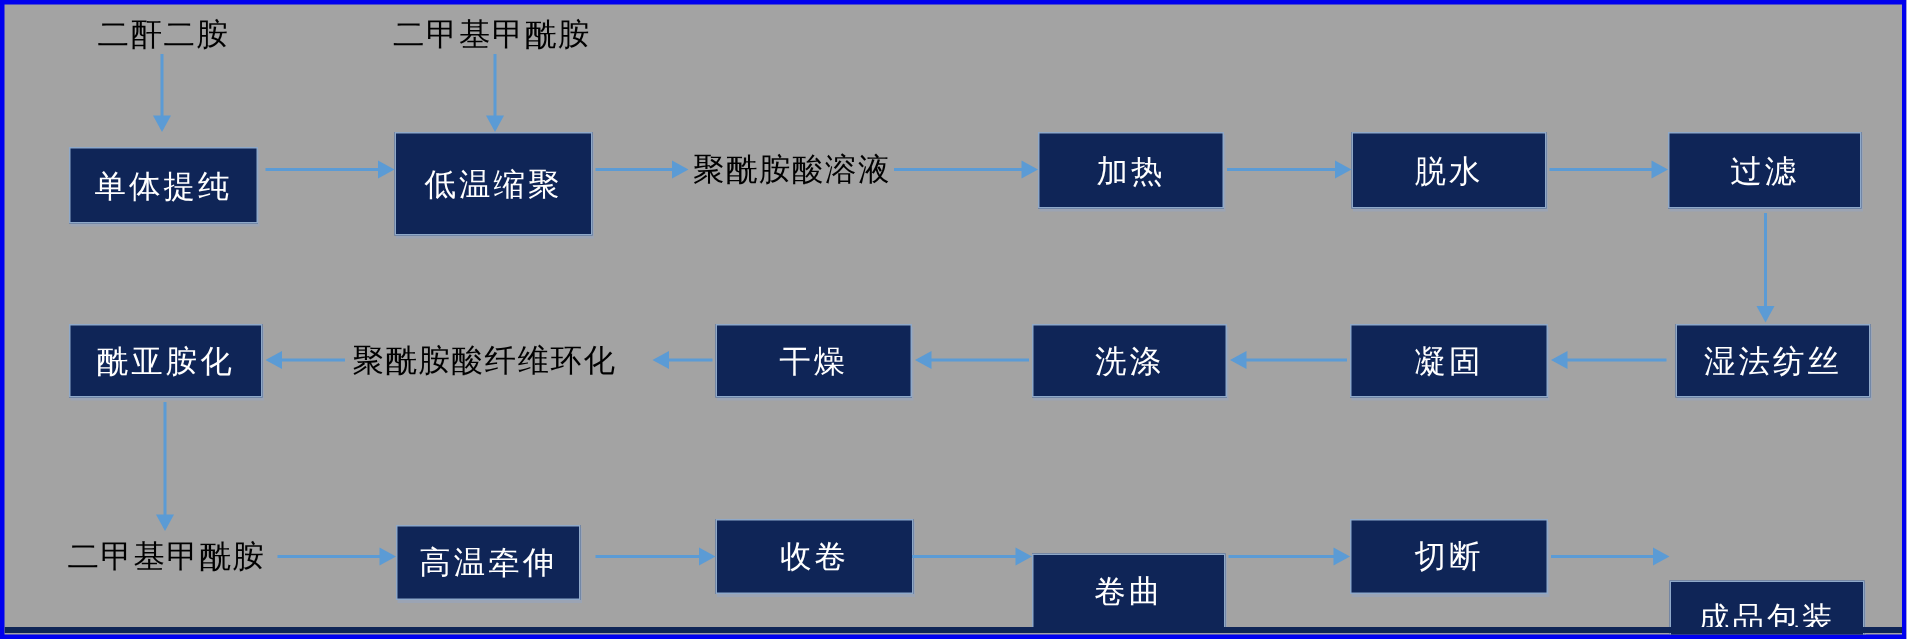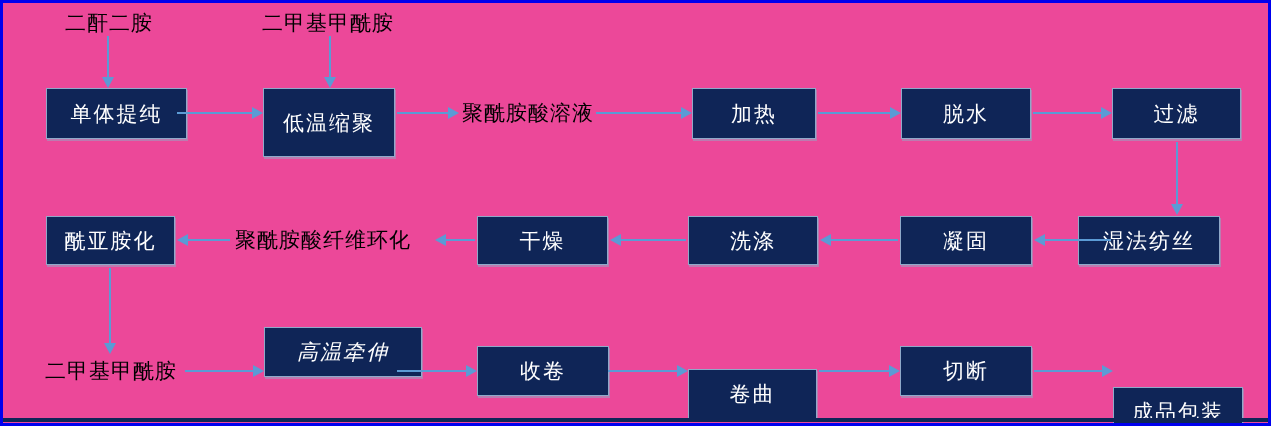--- a/index.html
+++ b/index.html
@@ -1,21 +1,21 @@
 <!DOCTYPE html>
 <html style="--box-fill: #0F2557; --box-border: #8FA9C9; --box-text: #FFFFFF; --label-text: #000000; --arrow: #5B9BD5; --frame-border: #0000EE; --bottom-bar: #0F2557;"><head>
 <meta charset="utf-8">
 <style>
   html,body { margin:0; padding:0; background:#ffffff; }
   .frame {
     position:relative;
     width:1271px; height:426px;
     box-sizing:border-box;
     border:3px solid var(--frame-border,#0000ee);
-    background:#ec4899;
+    background:#a3a3a3;
     font-family:"DejaVu Serif", serif;
     overflow:hidden;
     padding-left:44px;
   }
   .box {
     position:absolute;
     box-sizing:border-box;
     background:var(--box-fill,#0f2557);
     border:1px solid var(--box-border,#8fa9c9);
     box-shadow:1px 2px 0 rgba(150,165,195,.55);
@@ -62,55 +62,55 @@
 <body>
 
 <div class="frame">
 
   <div class="flabel" style="left:62px; top:8px;">二酐二胺</div>
   <div class="flabel" style="left:259px; top:8px;">二甲基甲酰胺</div>
 
   <div class="va" style="left:104px; top:33px; height:50px;"></div>
   <div class="va" style="left:326px; top:33px; height:50px;"></div>
 
-  <div class="box" style="left:43px;  top:85px; width:141px; height:51px;">单体提纯</div>
+  <div class="box" style="left:43px;  top:95px; width:126px; height:51px;">单体提纯</div>
   <div class="box" style="left:260px; top:85px; width:132px; height:69px;">低温缩聚</div>
   <div class="box" style="left:689px; top:85px; width:124px; height:51px;">加热</div>
   <div class="box" style="left:898px; top:85px; width:130px; height:51px;font-family:Liberation Mono, monospace;">脱水</div>
   <div class="box" style="left:1109px; top:85px; width:129px; height:51px;">过滤</div>
 
   <div class="flabel" style="left:459px; top:98px;">聚酰胺酸溶液</div>
 
   <div class="ha right" style="left:174px; top:109px; width:84px;"></div>
   <div class="ha right" style="left:394px; top:109px; width:60px;"></div>
   <div class="ha right" style="left:593px; top:109px; width:94px;"></div>
   <div class="ha right" style="left:815px; top:109px; width:81px;"></div>
   <div class="ha right" style="left:1030px; top:109px; width:77px;"></div>
 
   <div class="va" style="left:1173px; top:139px; height:71px;"></div>
 
   <div class="box" style="left:43px;  top:213px; width:129px; height:49px;">酰亚胺化</div>
   <div class="box" style="left:474px; top:213px; width:131px; height:49px;">干燥</div>
   <div class="box" style="left:685px; top:213px; width:130px; height:49px;">洗涤</div>
   <div class="box" style="left:897px; top:213px; width:132px; height:49px;">凝固</div>
-  <div class="box" style="left:1075px; top:213px; width:142px; height:49px;">湿法纺丝</div>
+  <div class="box" style="left:1114px; top:213px; width:130px; height:49px;">湿法纺丝</div>
 
   <div class="flabel" style="left:232px; top:225px;">聚酰胺酸纤维环化</div>
 
   <div class="ha left" style="left:1033px; top:236px; width:75px;"></div>
   <div class="ha left" style="left:819px; top:236px; width:76px;"></div>
   <div class="ha left" style="left:609px; top:236px; width:74px;"></div>
   <div class="ha left" style="left:434px; top:236px; width:38px;"></div>
   <div class="ha left" style="left:176px; top:236px; width:51px;"></div>
 
   <div class="va" style="left:106px; top:265px; height:84px;"></div>
 
   <div class="flabel" style="left:42px; top:356px;">二甲基甲酰胺</div>
 
-  <div class="box" style="left:261px; top:324px; width:158px; height:50px;font-style:italic;">高温牵伸</div>
+  <div class="box" style="left:261px; top:347px; width:123px; height:50px;">高温牵伸</div>
   <div class="box" style="left:474px; top:343px; width:132px; height:50px;">收卷</div>
   <div class="box" style="left:685px; top:343px; width:129px; height:50px;margin-top:23px;">卷曲</div>
   <div class="box" style="left:897px; top:343px; width:132px; height:50px;">切断</div>
   <div class="box" style="left:1110px; top:343px; width:130px; height:50px;margin-top:41px;">成品包装</div>
 
   <div class="ha right" style="left:182px; top:367px; width:77px;"></div>
   <div class="ha right" style="left:394px; top:367px; width:78px;"></div>
   <div class="ha right" style="left:605px; top:367px; width:78px;"></div>
   <div class="ha right" style="left:816px; top:367px; width:79px;"></div>
   <div class="ha right" style="left:1031px; top:367px; width:77px;"></div>

